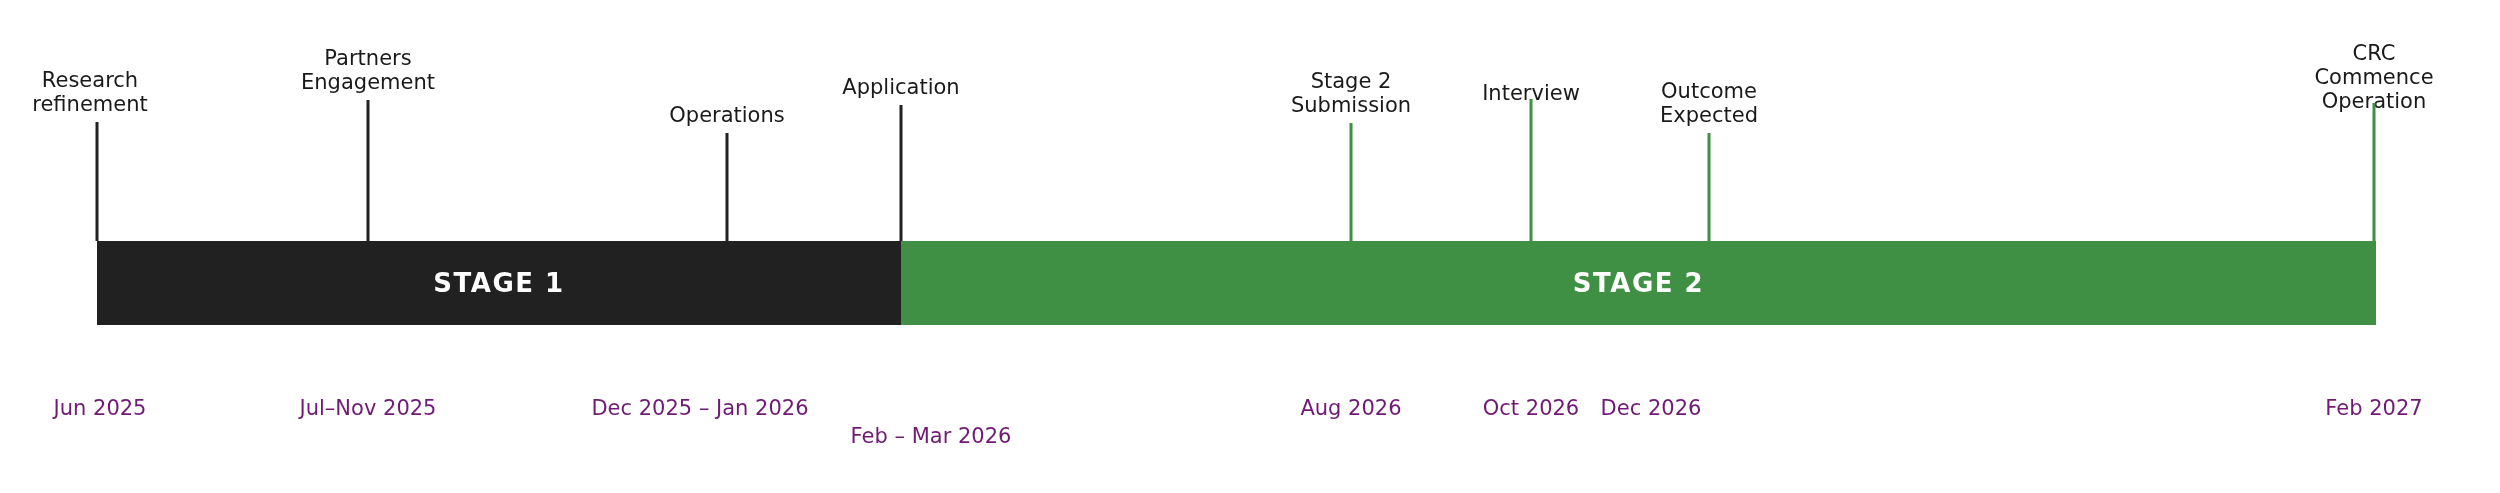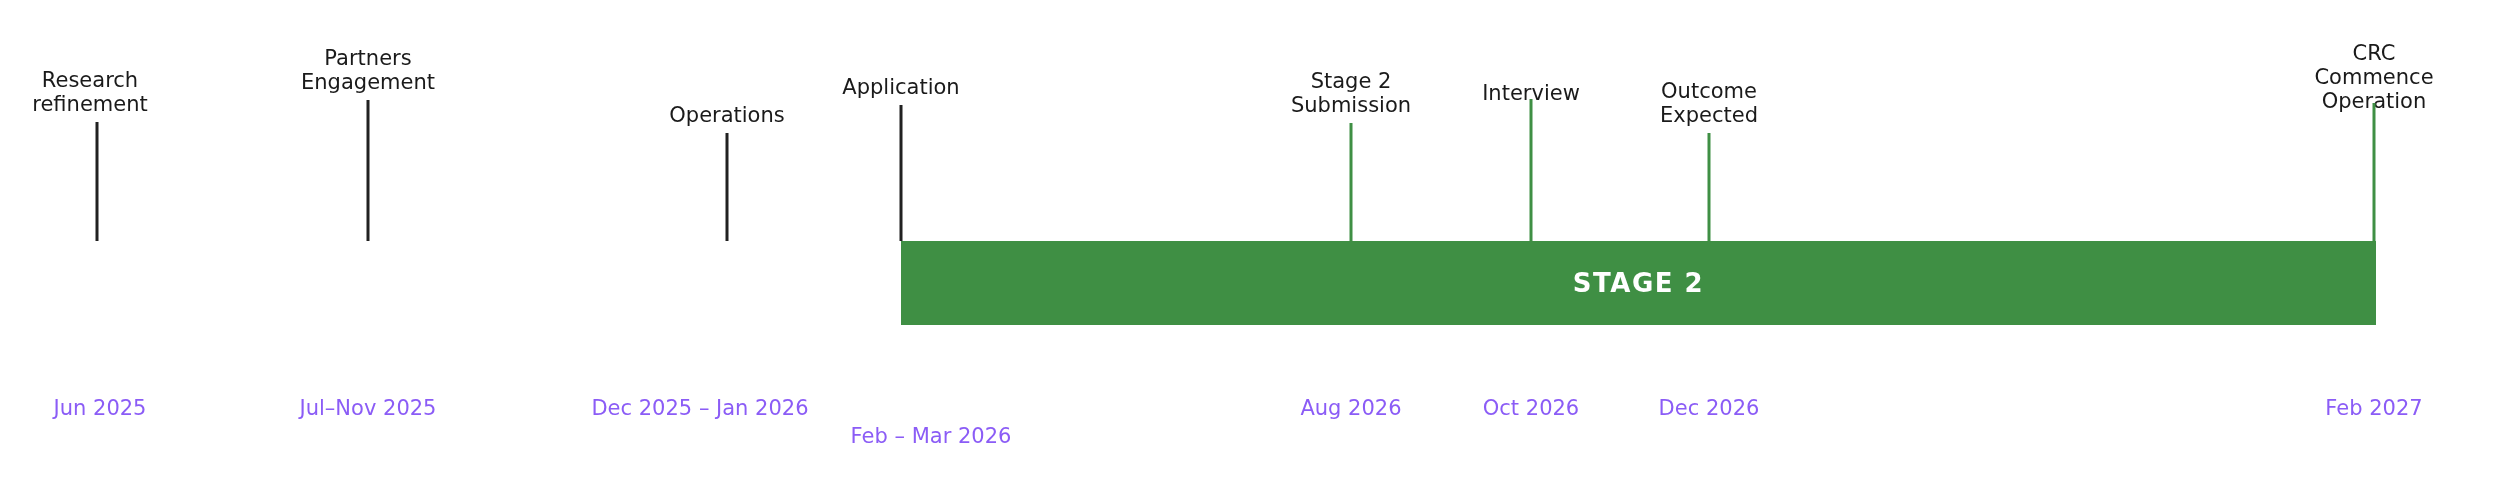--- a/index.html
+++ b/index.html
@@ -43,29 +43,32 @@
     position: absolute;
     width: 3px;
     transform: translateX(-50%);
   }
   .date-label {
     position: absolute;
     top: 396px;
     transform: translateX(-50%);
     font-size: 21px;
     line-height: 24px;
-    color: #8b5cf6;
+    color: #701a75;
     white-space: nowrap;
   }
 </style>
 </head>
 <body>
 
 <div id="canvas">
 
+  <div class="stage-bar" id="stage-bar-1" style="left: 97px; width: 804px; top: 241px; height: 84px; background: rgb(33, 33, 33);">
+    <span class="stage-label">STAGE 1</span>
+  </div>
 
   <div class="stage-bar" id="stage-bar-2" style="left: 901px; width: 1475px; top: 241px; height: 84px; background: rgb(63, 143, 68);">
     <span class="stage-label">STAGE 2</span>
   </div>
 
   <div id="milestones">
       <div class="milestone-label" style="left: 90px; bottom: 377px;">Research
 refinement</div>
       <div class="milestone-line" style="left: 97px; top: 122px; height: 119px; background: rgb(33, 33, 33);"></div>
       <div class="milestone-label" style="left: 368px; bottom: 399px; margin-top: 32px;">Partners
@@ -87,17 +90,17 @@
 Operation</div>
       <div class="milestone-line" style="left: 2374px; top: 103px; height: 138px; background: rgb(63, 143, 68);"></div>
     </div>
   <div id="dates">
       <div class="date-label" style="left: 100px; top: 396px;">Jun 2025</div>
       <div class="date-label" style="left: 368px; top: 396px;">Jul–Nov 2025</div>
       <div class="date-label" style="left: 700px; top: 396px;">Dec 2025 – Jan 2026</div>
       <div class="date-label" style="left: 931px; top: 396px; margin-top: 28px;">Feb – Mar 2026</div>
       <div class="date-label" style="left: 1351px; top: 396px;">Aug 2026</div>
       <div class="date-label" style="left: 1531px; top: 396px;">Oct 2026</div>
-      <div class="date-label" style="left: 1709px; top: 396px;">Dec 2026</div>
+      <div class="date-label" style="left: 1651px; top: 396px;">Dec 2026</div>
       <div class="date-label" style="left: 2374px; top: 396px;">Feb 2027</div>
     </div>
 
 </div>
 
 </body></html>

